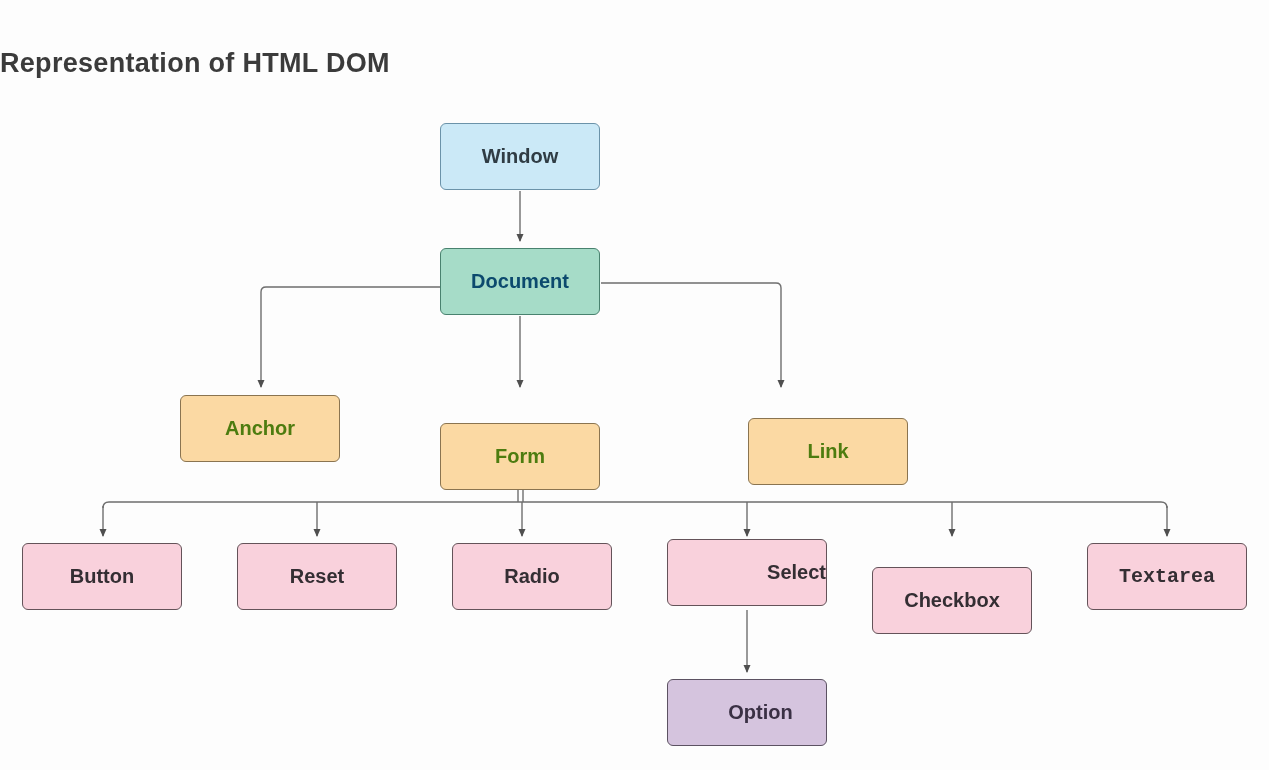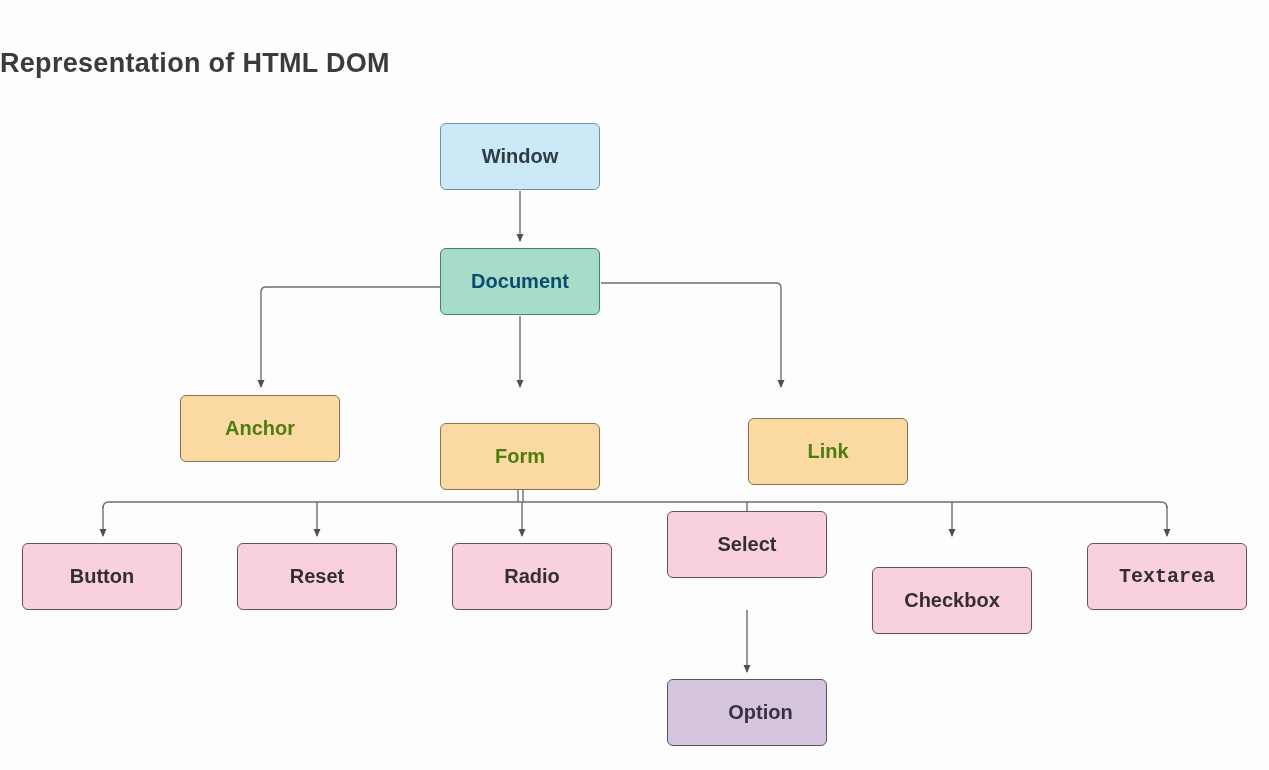--- a/index.html
+++ b/index.html
@@ -55,21 +55,21 @@
   .node-purple { background: #d5c4de; border-color: #5c5262; color: #3a3044; }
   
   #node-window   { left: 440px; top: 123px; align-items: center; }
   #node-document { left: 440px; top: 248px; }
   #node-anchor   { left: 180px; top: 395px; }
   #node-form     { left: 440px; top: 384px; margin-top: 39px; }
   #node-link     { left: 700px; top: 418px; margin-left: 48px; }
   #node-button   { left: 22px;   top: 543px; }
   #node-reset    { left: 237px;  top: 543px; }
   #node-radio    { left: 452px;  top: 543px; }
-  #node-select   { left: 667px;  top: 511px; }
+  #node-select   { left: 667px;  top: 539px; justify-content: flex-end; }
   #node-checkbox { left: 872px;  top: 567px; }
   #node-textarea { left: 1087px; top: 543px; font-family: Liberation Mono, monospace; }
   #node-option   { left: 667px;  top: 679px; padding-left: 27px; }
 </style>
 </head>
 <body>
 
 <div class="canvas">
 
   <div class="diagram-title">Representation of HTML DOM</div>

